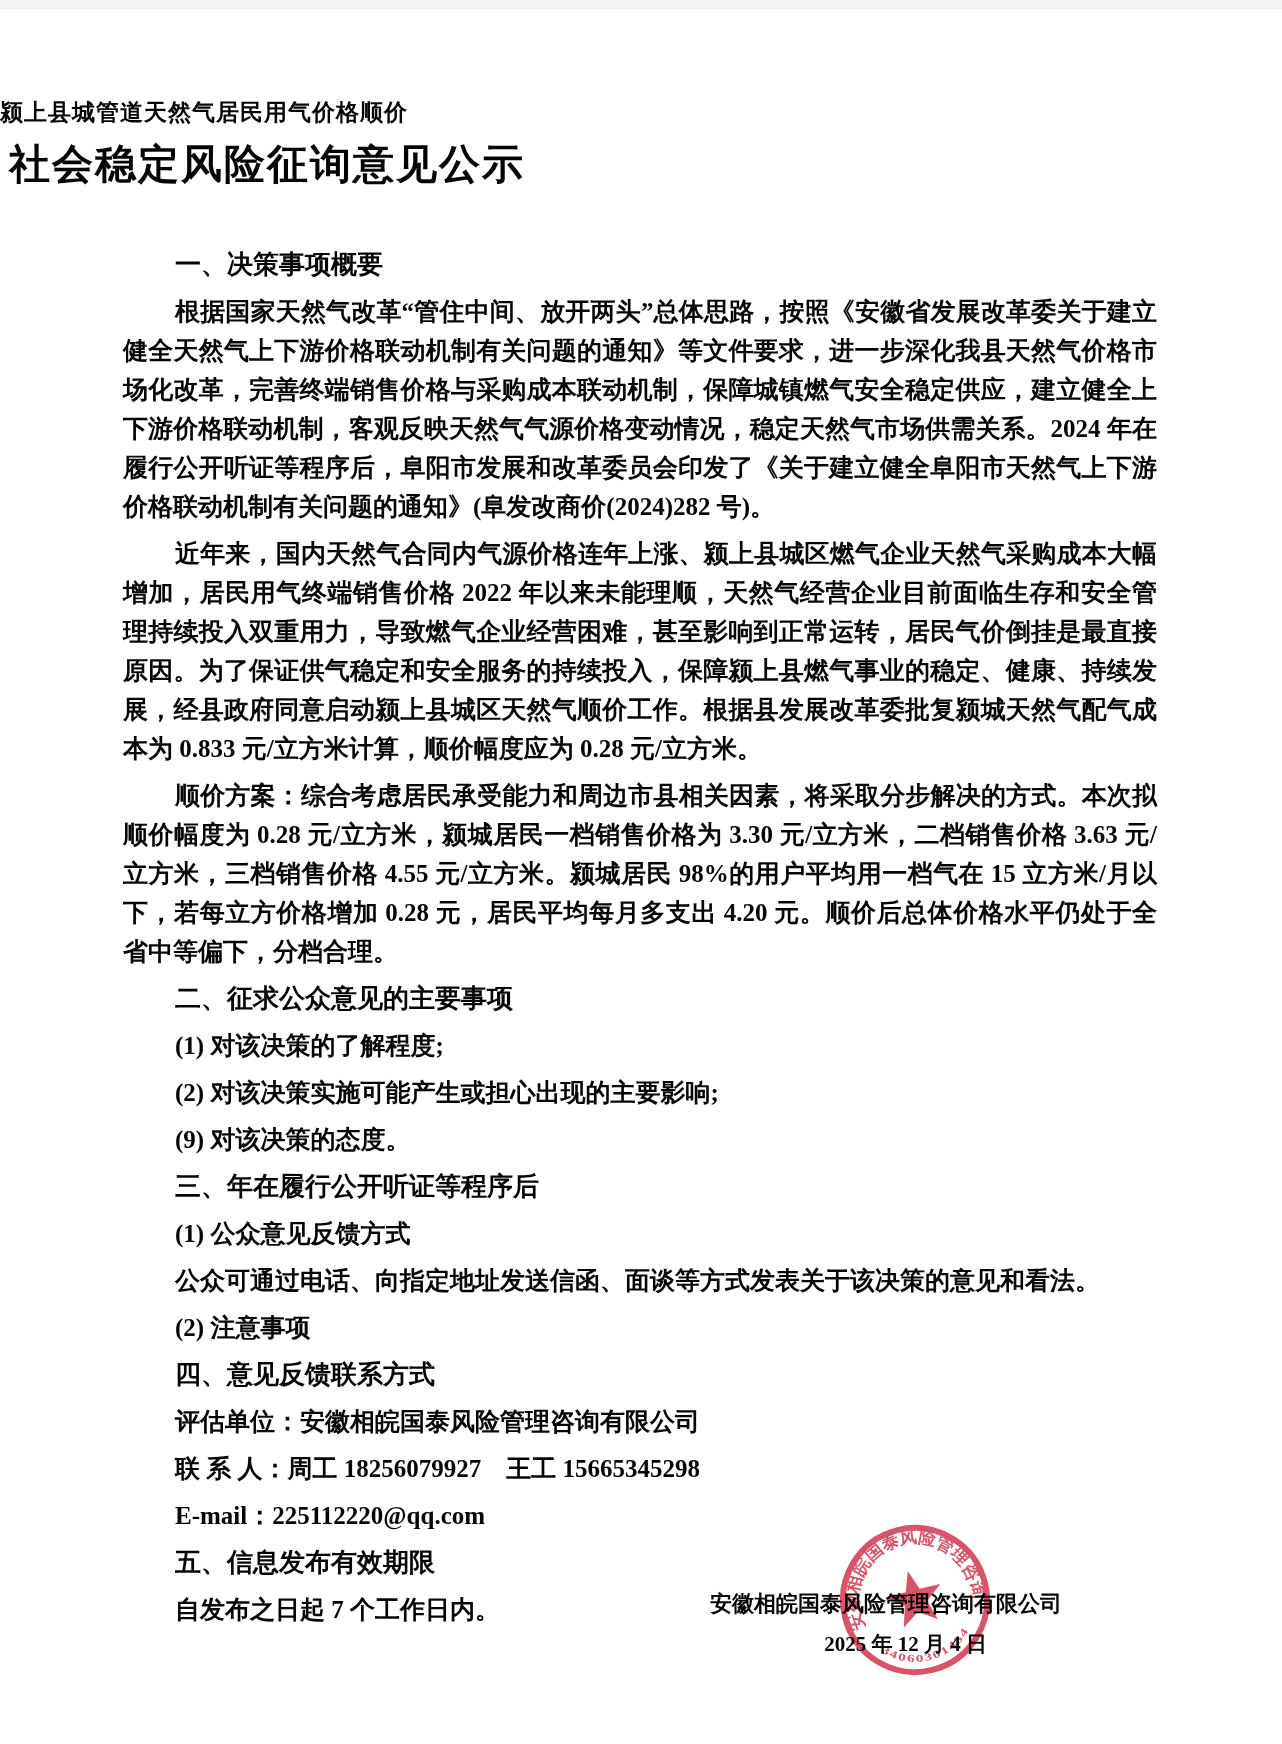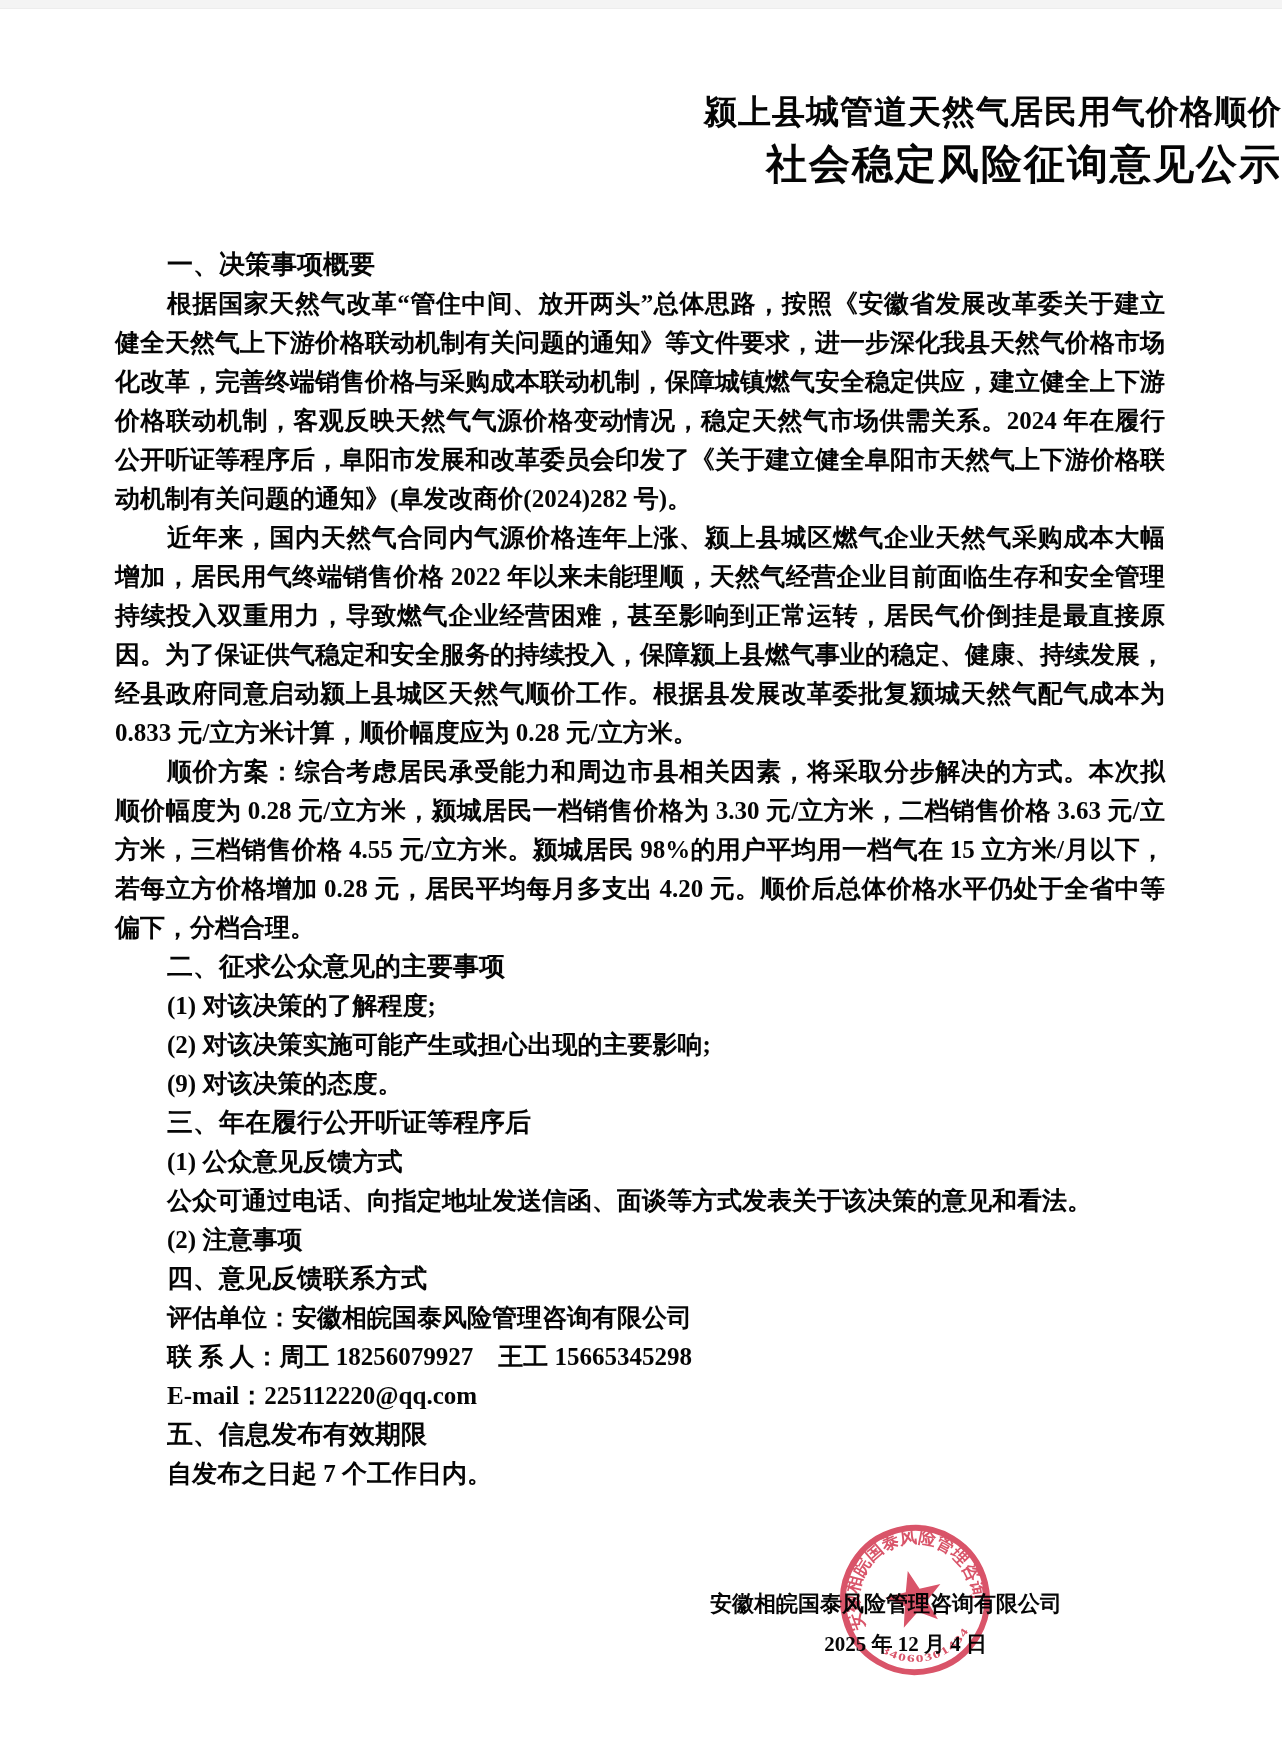--- a/index.html
+++ b/index.html
@@ -9,46 +9,45 @@
     position:relative;
     overflow:hidden;
     color:#050505;
     font-family:"Liberation Serif","DejaVu Serif",serif;
   }
   .top-strip{
     width:100%;height:8px;background:#f4f4f4;border-bottom:1px solid #ededed;
   }
   .doc-title-1{
     margin:84px 0 0 0;
-    text-align:right;
+    text-align:left;
     font-family:"Liberation Sans","DejaVu Sans",sans-serif;
     font-weight:700;
-    font-size:33px;line-height:38px;
+    font-size:23px;line-height:38px;
     letter-spacing:1px;
-    padding-left:36px;
   }
   .doc-title-2{
     margin:8px 0 0 0;
-    text-align:right;
+    text-align:left;
     font-family:Liberation Sans, sans-serif;
     font-weight:700;
     font-size:41px;line-height:50px;
     letter-spacing:2px;
     padding-left:9px;
   }
   .content{
     margin-top:56px;
     padding:0 117px 0 115px;
     font-size:25px;
     line-height:39px;
     font-weight:700;
     text-align:justify;
   }
   .content p,.content h2{
-    margin:0;
+    margin:8px;
     text-indent:52px;
   }
   .content h2{
     font-family:"Liberation Sans","DejaVu Sans",sans-serif;
     font-size:26px;
     font-weight:700;
   }
   .sig-company{
     position:absolute;
     top:1589px;right:220px;

